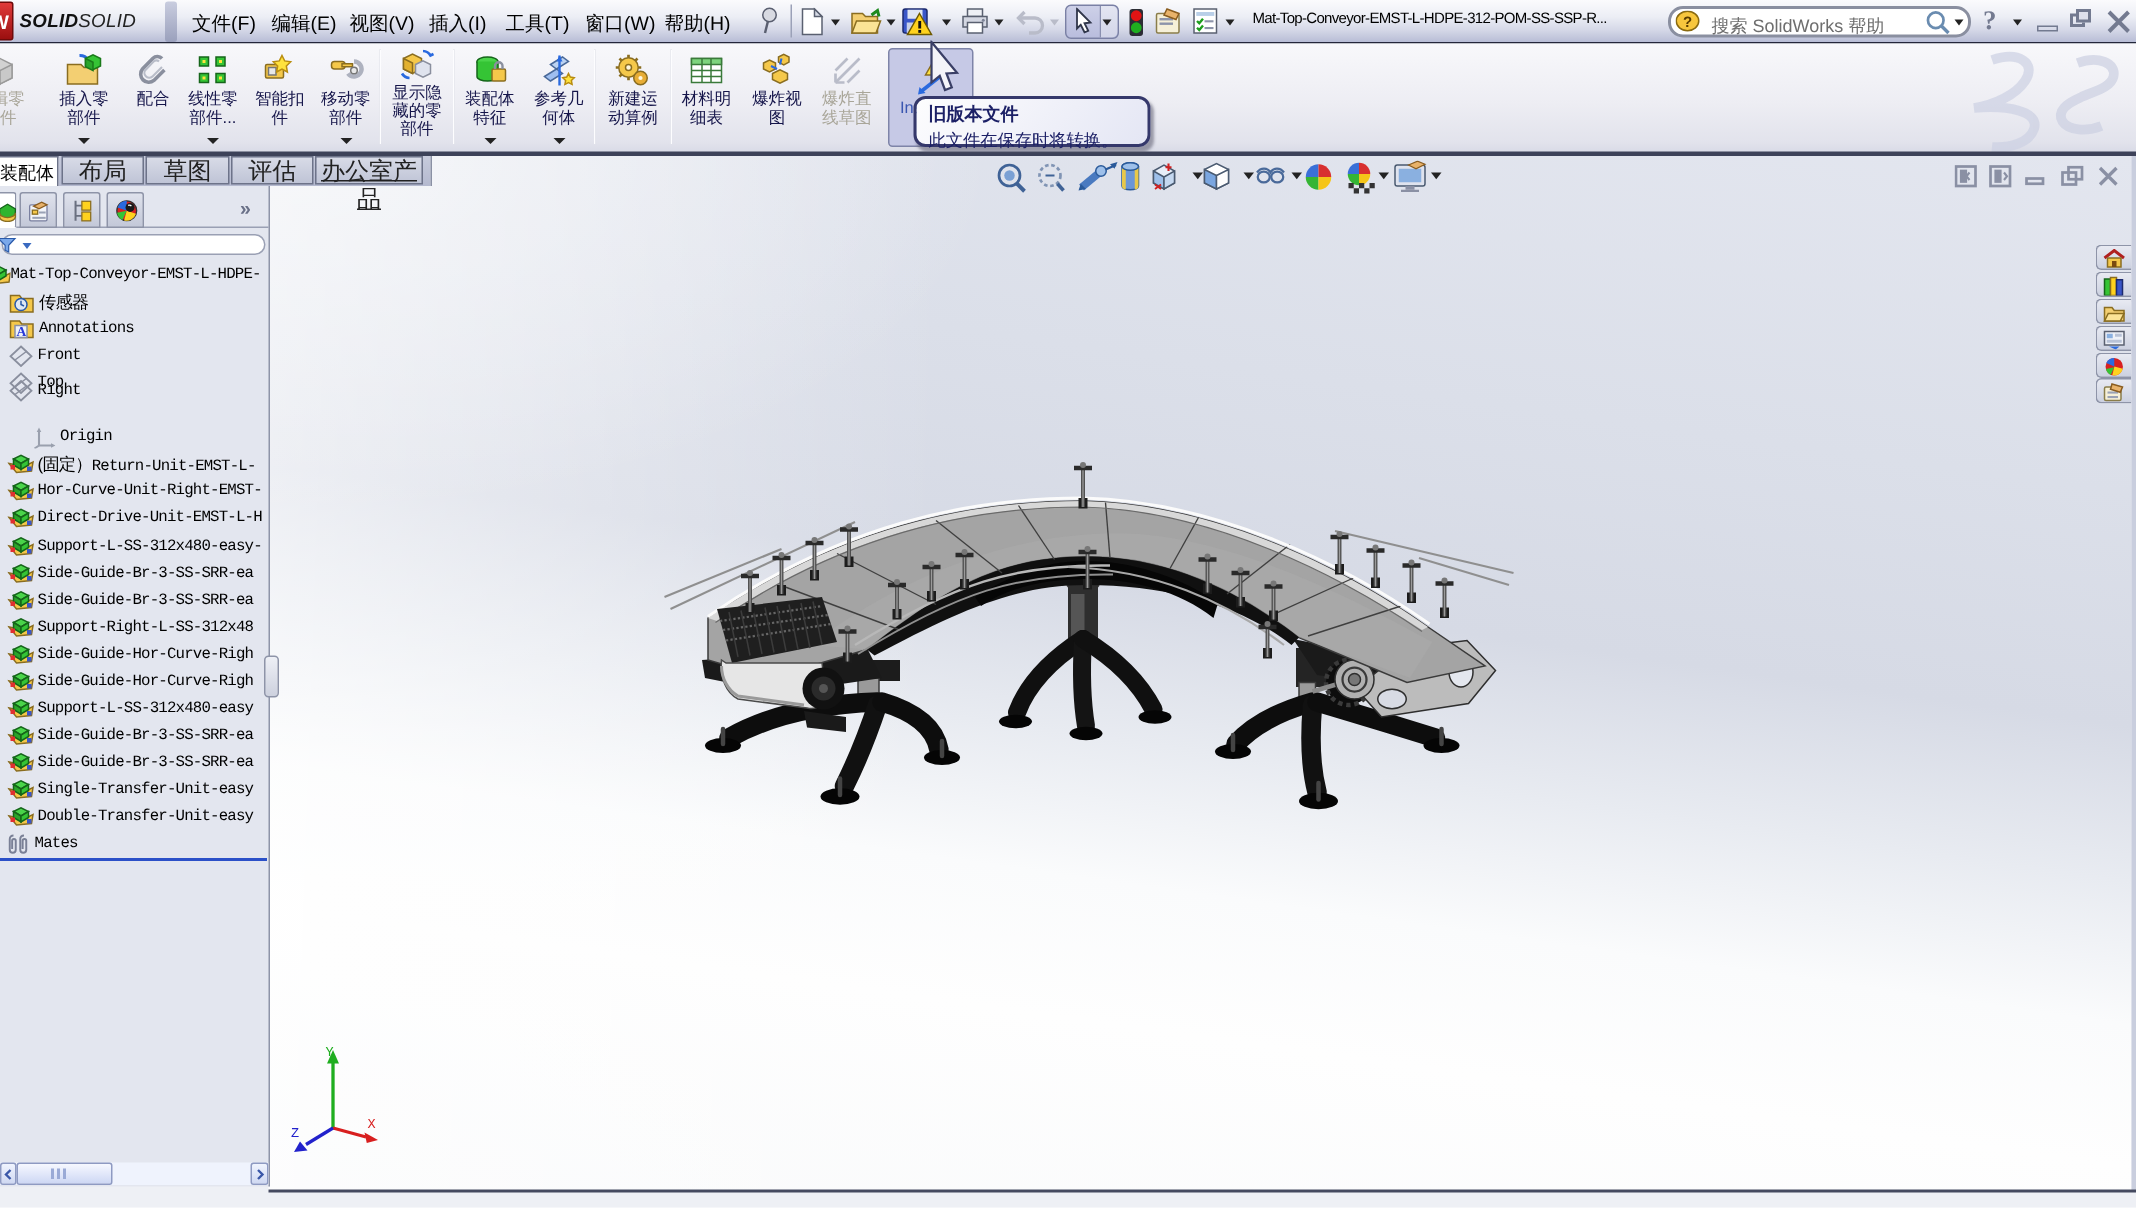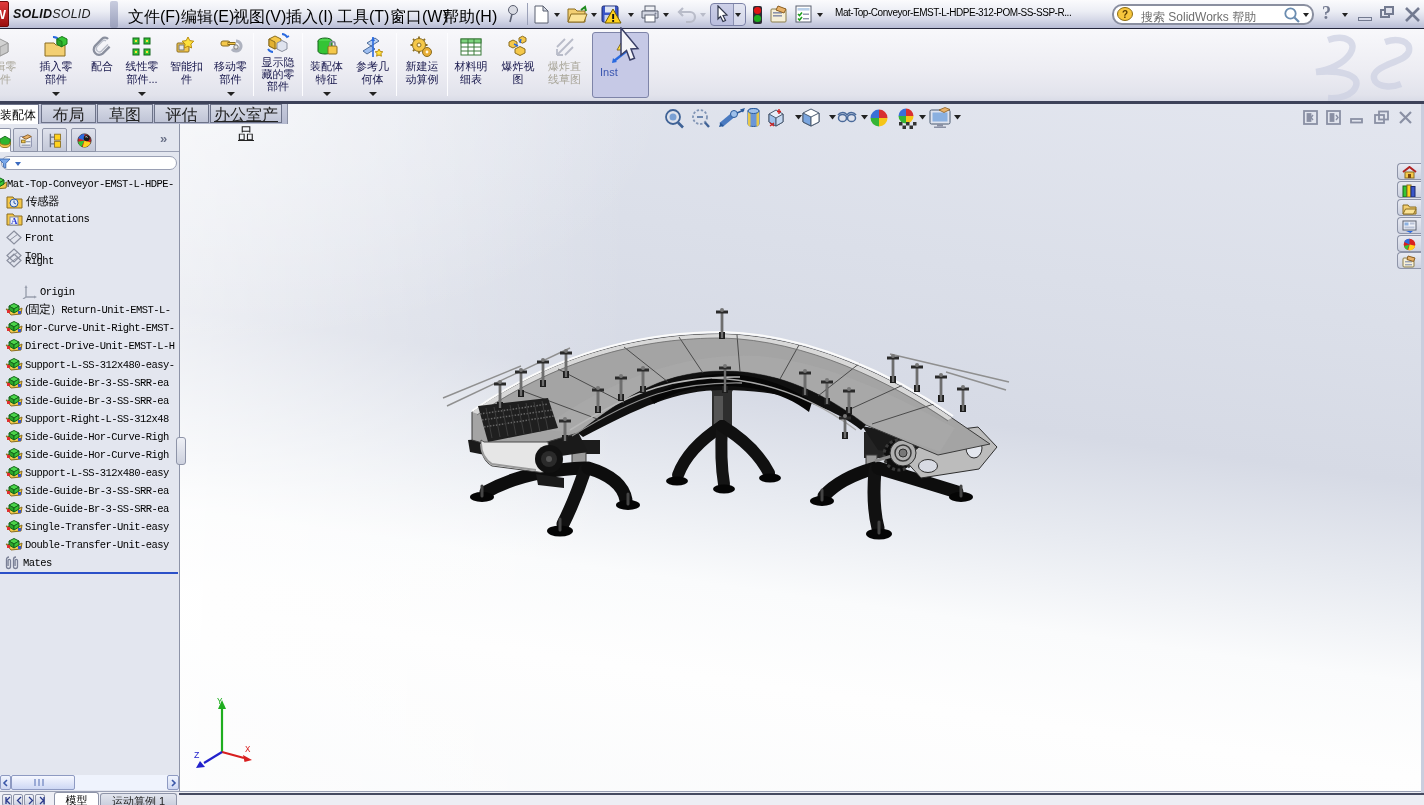--- a/index.html
+++ b/index.html
@@ -9,21 +9,21 @@
 
 #titlebar{position:absolute;left:0;top:0;width:1424px;height:29px;
  background:linear-gradient(to bottom,#fbfbfd 0%,#eceef5 40%,#d6d9e8 70%,#b8bdd6 100%);
  border-bottom:1px solid #23263a;}
 #swlogo{position:absolute;left:-14px;top:1px;width:23px;height:26px;
  background:linear-gradient(to bottom,#e03a3a,#9b0f0f);border:1px solid #6e0a0a;border-radius:2px;
  color:#fff;font-weight:bold;font-size:13px;text-align:right;line-height:26px;padding-right:2px;}
 #swname{position:absolute;left:13px;top:7px;font-size:12.5px;font-weight:bold;font-style:italic;color:#111;letter-spacing:0.2px;}
 #swname b{font-weight:bold}#swname i{font-weight:normal;font-style:italic;color:#222}
 #tbgrip{position:absolute;left:110px;top:1px;width:8px;height:27px;background:linear-gradient(to bottom,#c9cddf,#9aa0bc);border-radius:2px;}
-.menu{position:absolute;top:7px;font-size:16px;color:#000;}
+.menu{position:absolute;top:7px;font-size:13px;color:#000;}
 .ticon{position:absolute;top:5px;}
 .dd{position:absolute;top:13px;width:0;height:0;border-left:3.5px solid transparent;border-right:3.5px solid transparent;border-top:4px solid #222;}
 .winglyph{position:absolute;color:#737a90;font-weight:bold;}
 #searchbox{position:absolute;left:1112px;top:4px;width:202px;height:21px;background:#fff;
  border:2px solid #8a8fa0;border-radius:10px;}
 #searchtxt{position:absolute;left:27px;top:3px;font-size:12px;color:#6e6e6e;}
 
 #toolbar{position:absolute;left:0;top:29px;width:1424px;height:73px;
  background:linear-gradient(to bottom,#f8f8fb 0%,#ededf3 55%,#e2e3ec 90%,#d8dae6 100%);
  }
@@ -902,33 +902,19 @@
   <div class="abs" style="left:167px;top:0;width:12px;height:15px;background:linear-gradient(#f0f4fe,#cfd8f2);border:1px solid #8e9ac2;border-radius:2px"></div>
   <svg class="abs" style="left:170px;top:4px" width="7" height="8" viewBox="0 0 7 8">
           <path d="M2 1l3 3-3 3" stroke="#3a57a8" stroke-width="1.6" fill="none"></path>
         </svg>
  </div>
 </div>
 
 <div class="abs" style="left:176px;top:437px;width:10px;height:28px;background:linear-gradient(#eef0f6,#cdd1de);border:1px solid #8e94a8;border-radius:3px;z-index:5"></div>
 
 <div id="statusline"></div>
-<div id="bottombar">
- <div class="abs" style="left:2px;top:2px;width:44px;height:12px">
-  <div class="navb" style="left:0"></div>
-        <div class="navb" style="left:11px"></div>
-        <div class="navb" style="left:22px"></div>
-        <div class="navb" style="left:33px"></div>
-  <svg class="abs" style="left:1px;top:2px" width="44" height="9" viewBox="0 0 44 9">
-   <g stroke="#2a3a8c" stroke-width="1.3" fill="none">
-            <path d="M7 1L3.5 4.5 7 8M3 1v7"></path>
-            <path d="M18 1l-3.5 3.5L18 8"></path>
-            <path d="M26 1l3.5 3.5L26 8"></path>
-            <path d="M37 1l3.5 3.5L37 8M41 1v7"></path>
-          </g>
-  </svg>
- </div>
- <div class="abs" style="left:54px;top:0px;width:45px;height:14px;background:#fff;border:1px solid #8e94a8;border-bottom:none;border-radius:3px 3px 0 0;font-size:11px;text-align:center;color:#000;line-height:15px">模型</div>
- <div class="abs" style="left:100px;top:1px;width:77px;height:13px;background:linear-gradient(#e2e5ee,#c9cedd);border:1px solid #8e94a8;border-bottom:none;border-radius:3px 3px 0 0;font-size:11px;text-align:center;color:#222;line-height:14px;white-space:nowrap;overflow:hidden">运动算例 1</div>
-</div>
 <div id="taskedge"></div>
 
+<div id="tooltip">
+      <div class="t1">旧版本文件</div>
+      <div class="t2">此文件在保存时将转换。</div>
+    </div>
 
 </div>
 </body></html>

